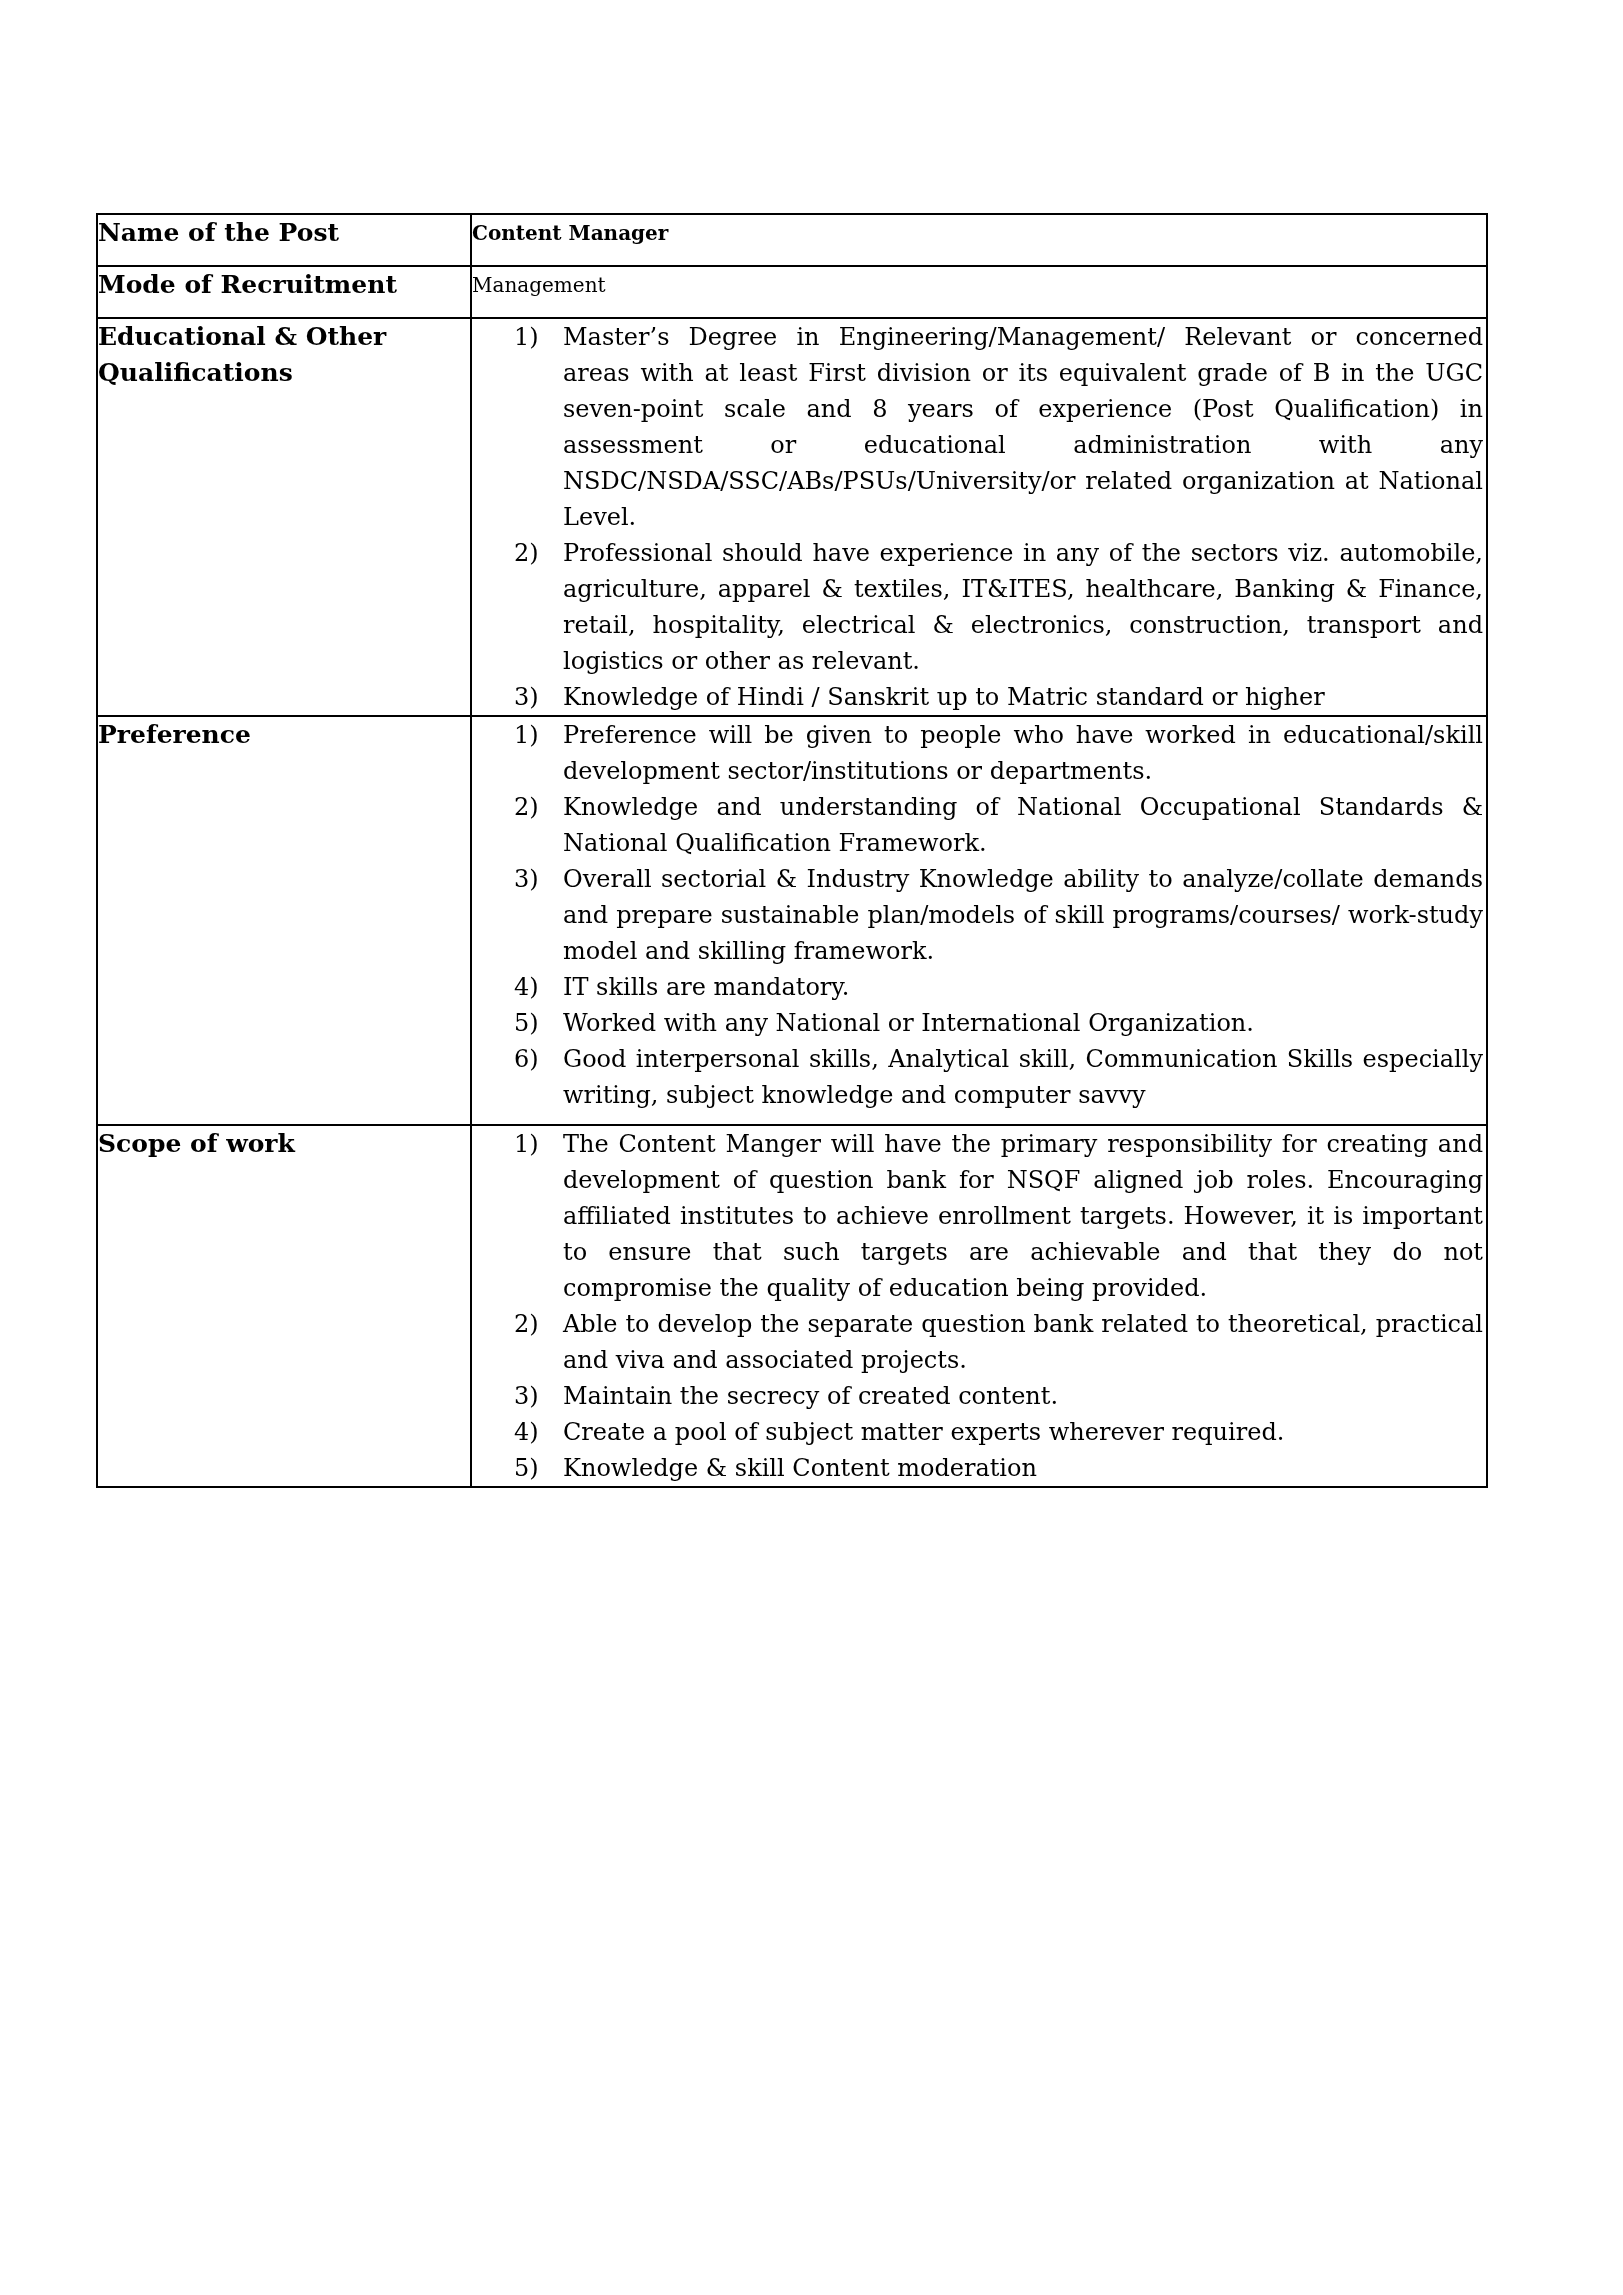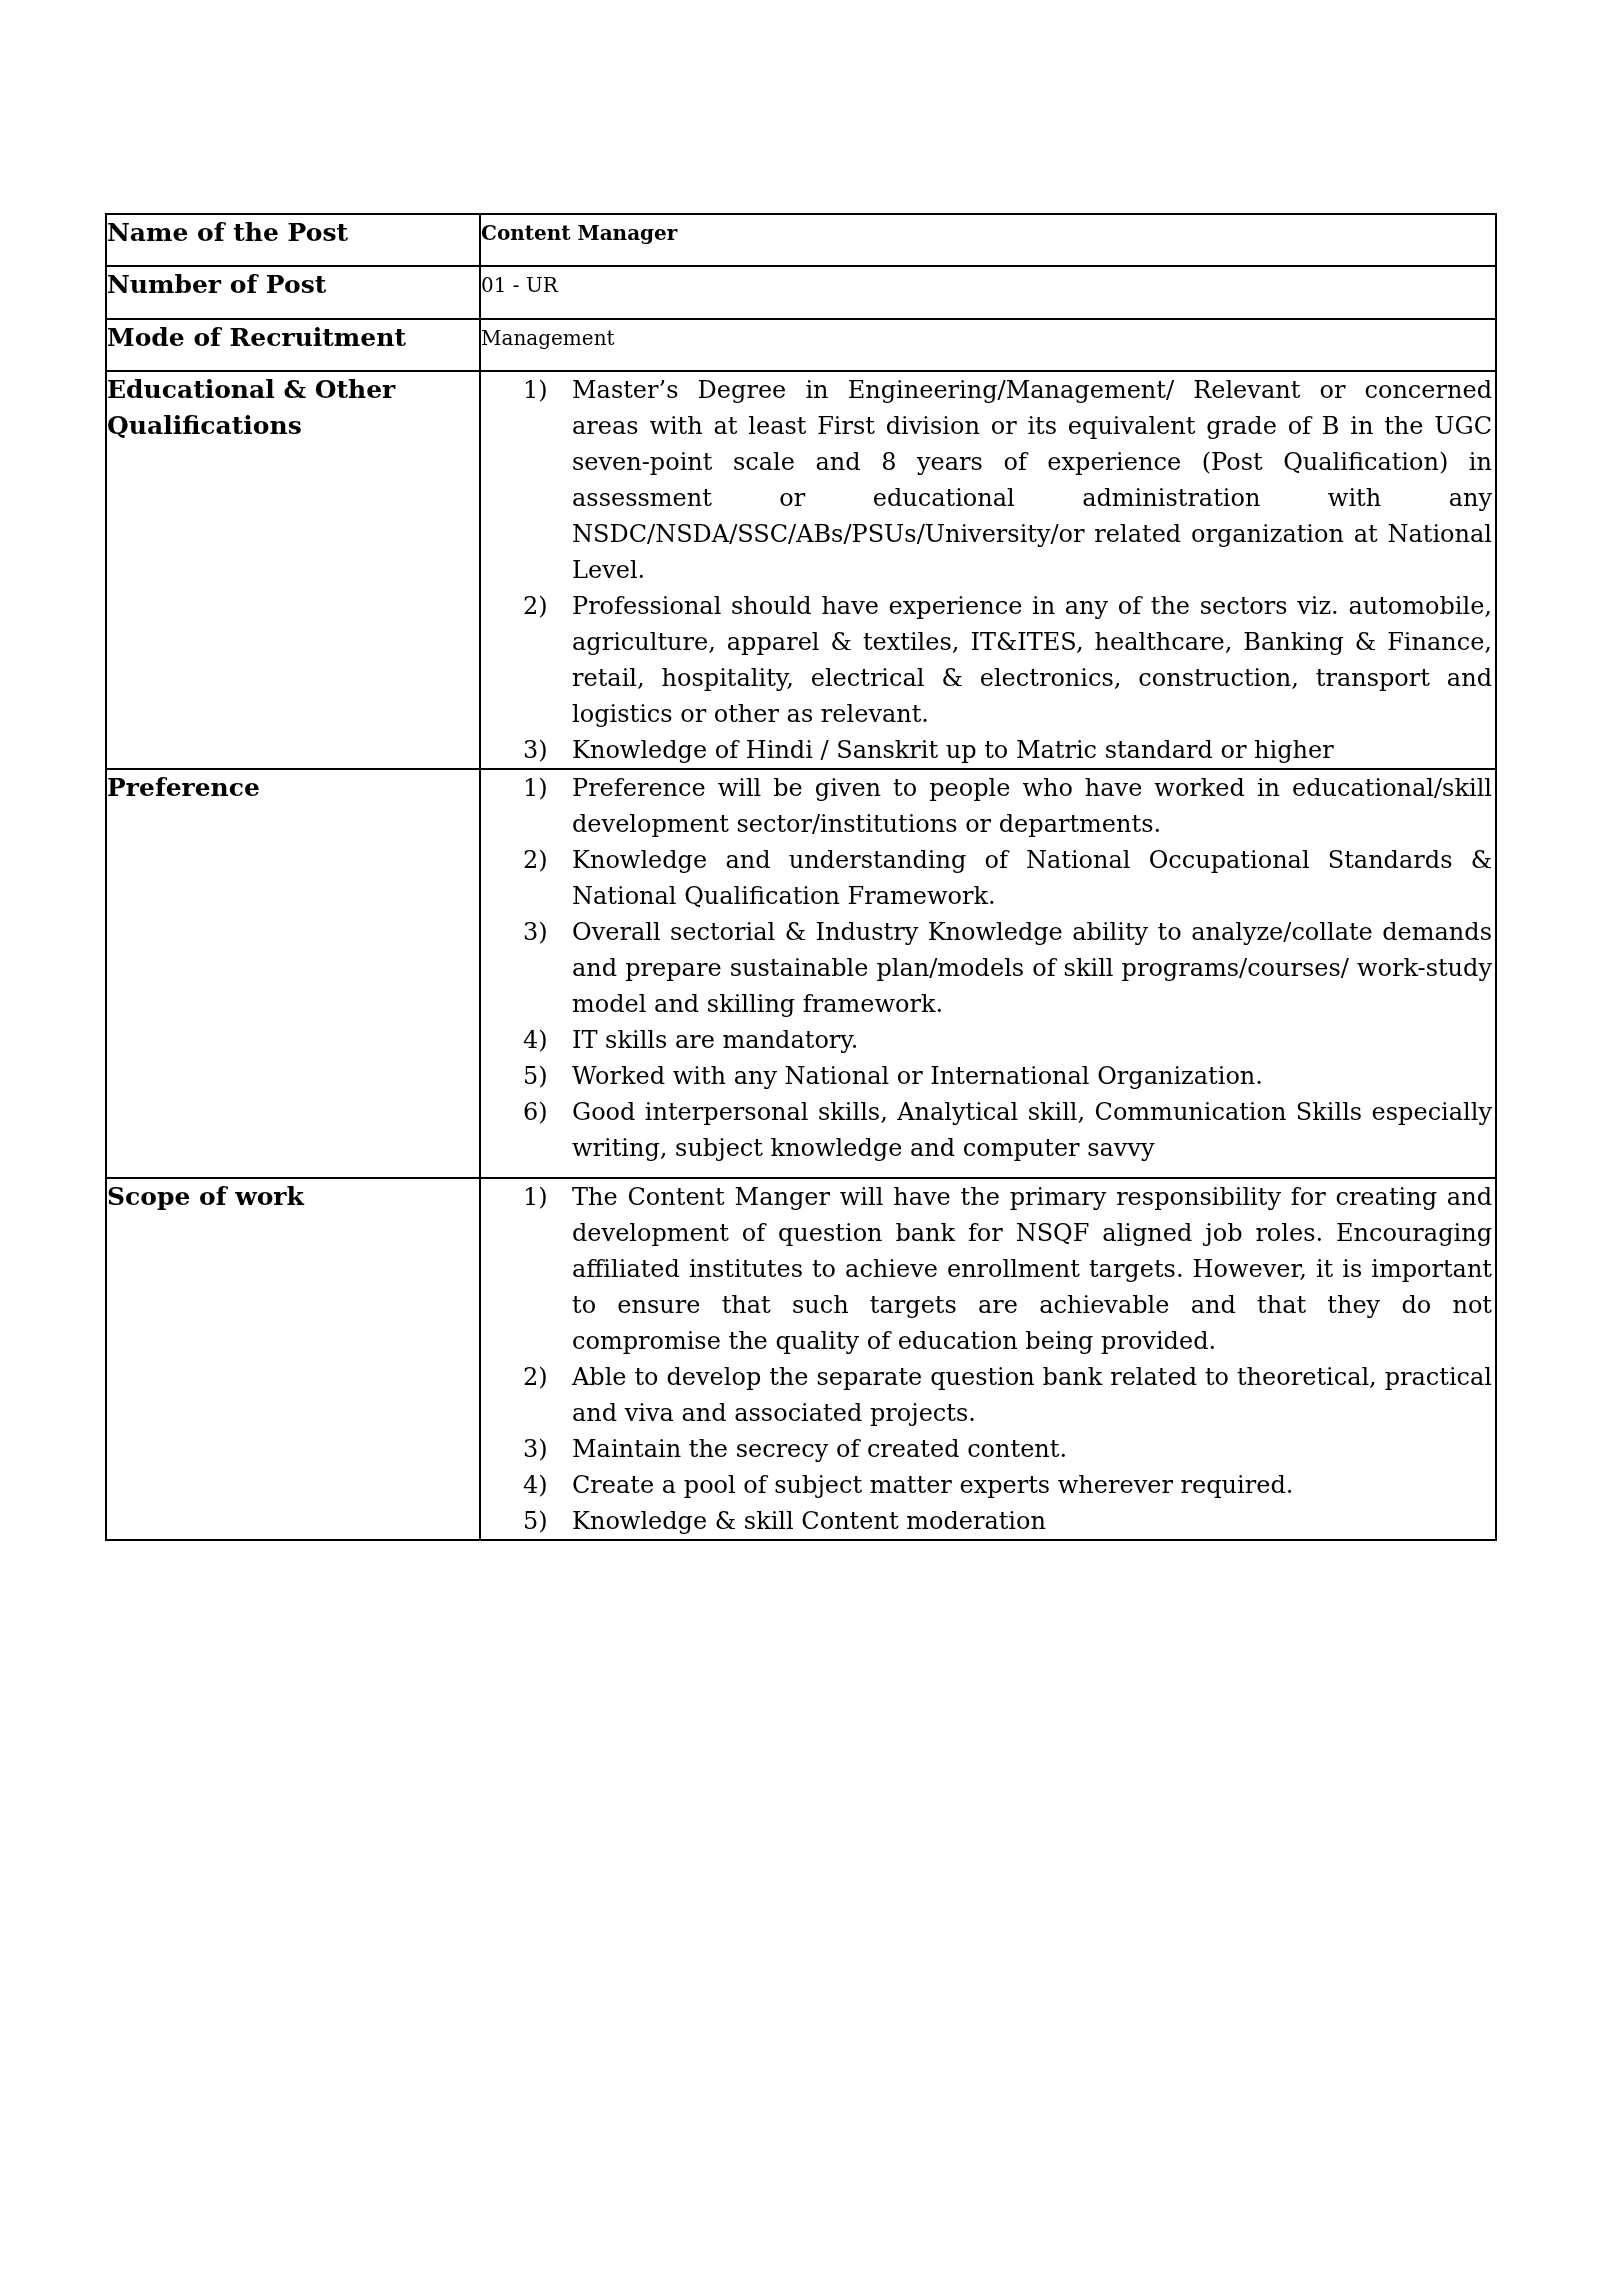--- a/index.html
+++ b/index.html
@@ -6,21 +6,21 @@
   .page{
     position:relative;
     width:1624px;
     height:2295px;
     background:#ffffff;
     color:#000;
     font-family:"DejaVu Serif","Liberation Serif",serif;
   }
   table.job{
     position:absolute;
-    left:105px;
+    left:96px;
     top:213px;
     width:1392px;
     border-collapse:collapse;
     table-layout:fixed;
   }
   table.job td{
     border:2.6px solid #000;
     vertical-align:top;
     padding:0;
     overflow:hidden;
@@ -71,24 +71,20 @@
       <col style="width:374px">
       <col>
     </colgroup>
 
     <tbody>
         <tr class="r1">
       <td class="label">Name of the Post</td>
       <td class="val val-strong">Content Manager</td>
     </tr>
 
-    <tr class="r2">
-      <td class="label">Number of Post</td>
-      <td class="val">01 - UR</td>
-    </tr>
 
     <tr class="r3">
       <td class="label">Mode of Recruitment</td>
       <td class="val">Management</td>
     </tr>
 
 
     <tr class="r5">
       <td class="label">Educational &amp; Other Qualifications</td>
       <td class="list">

